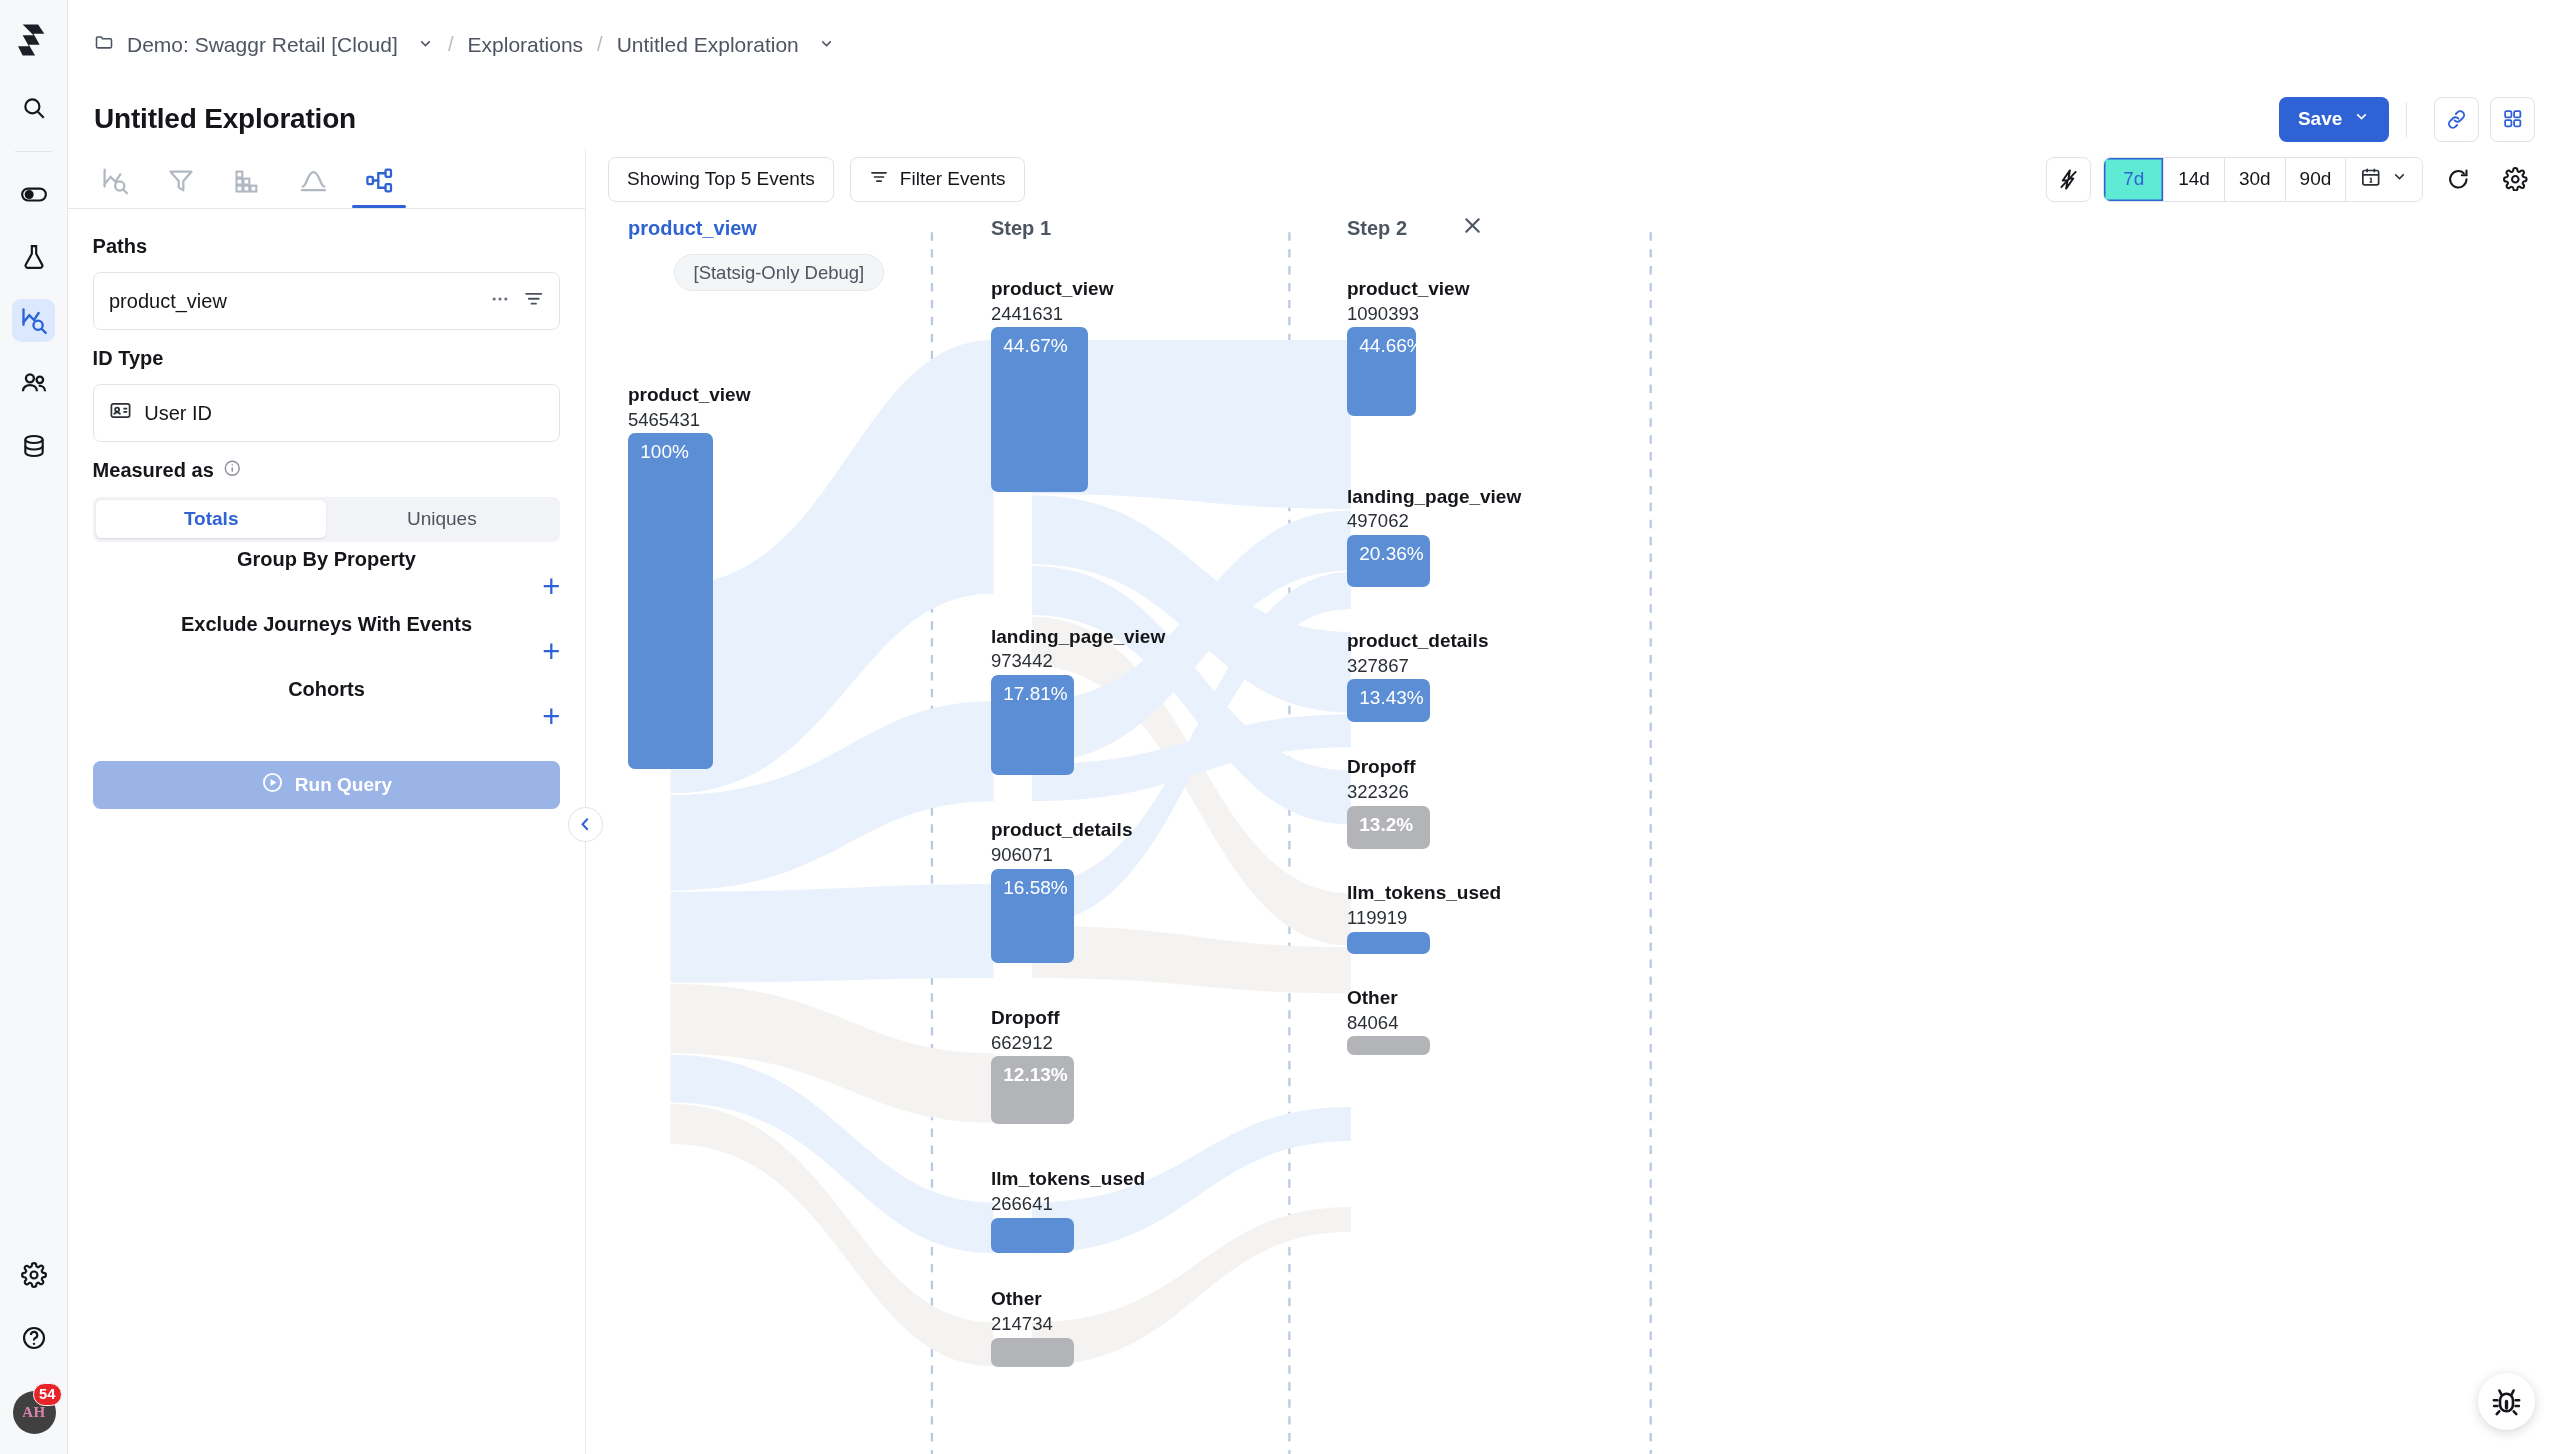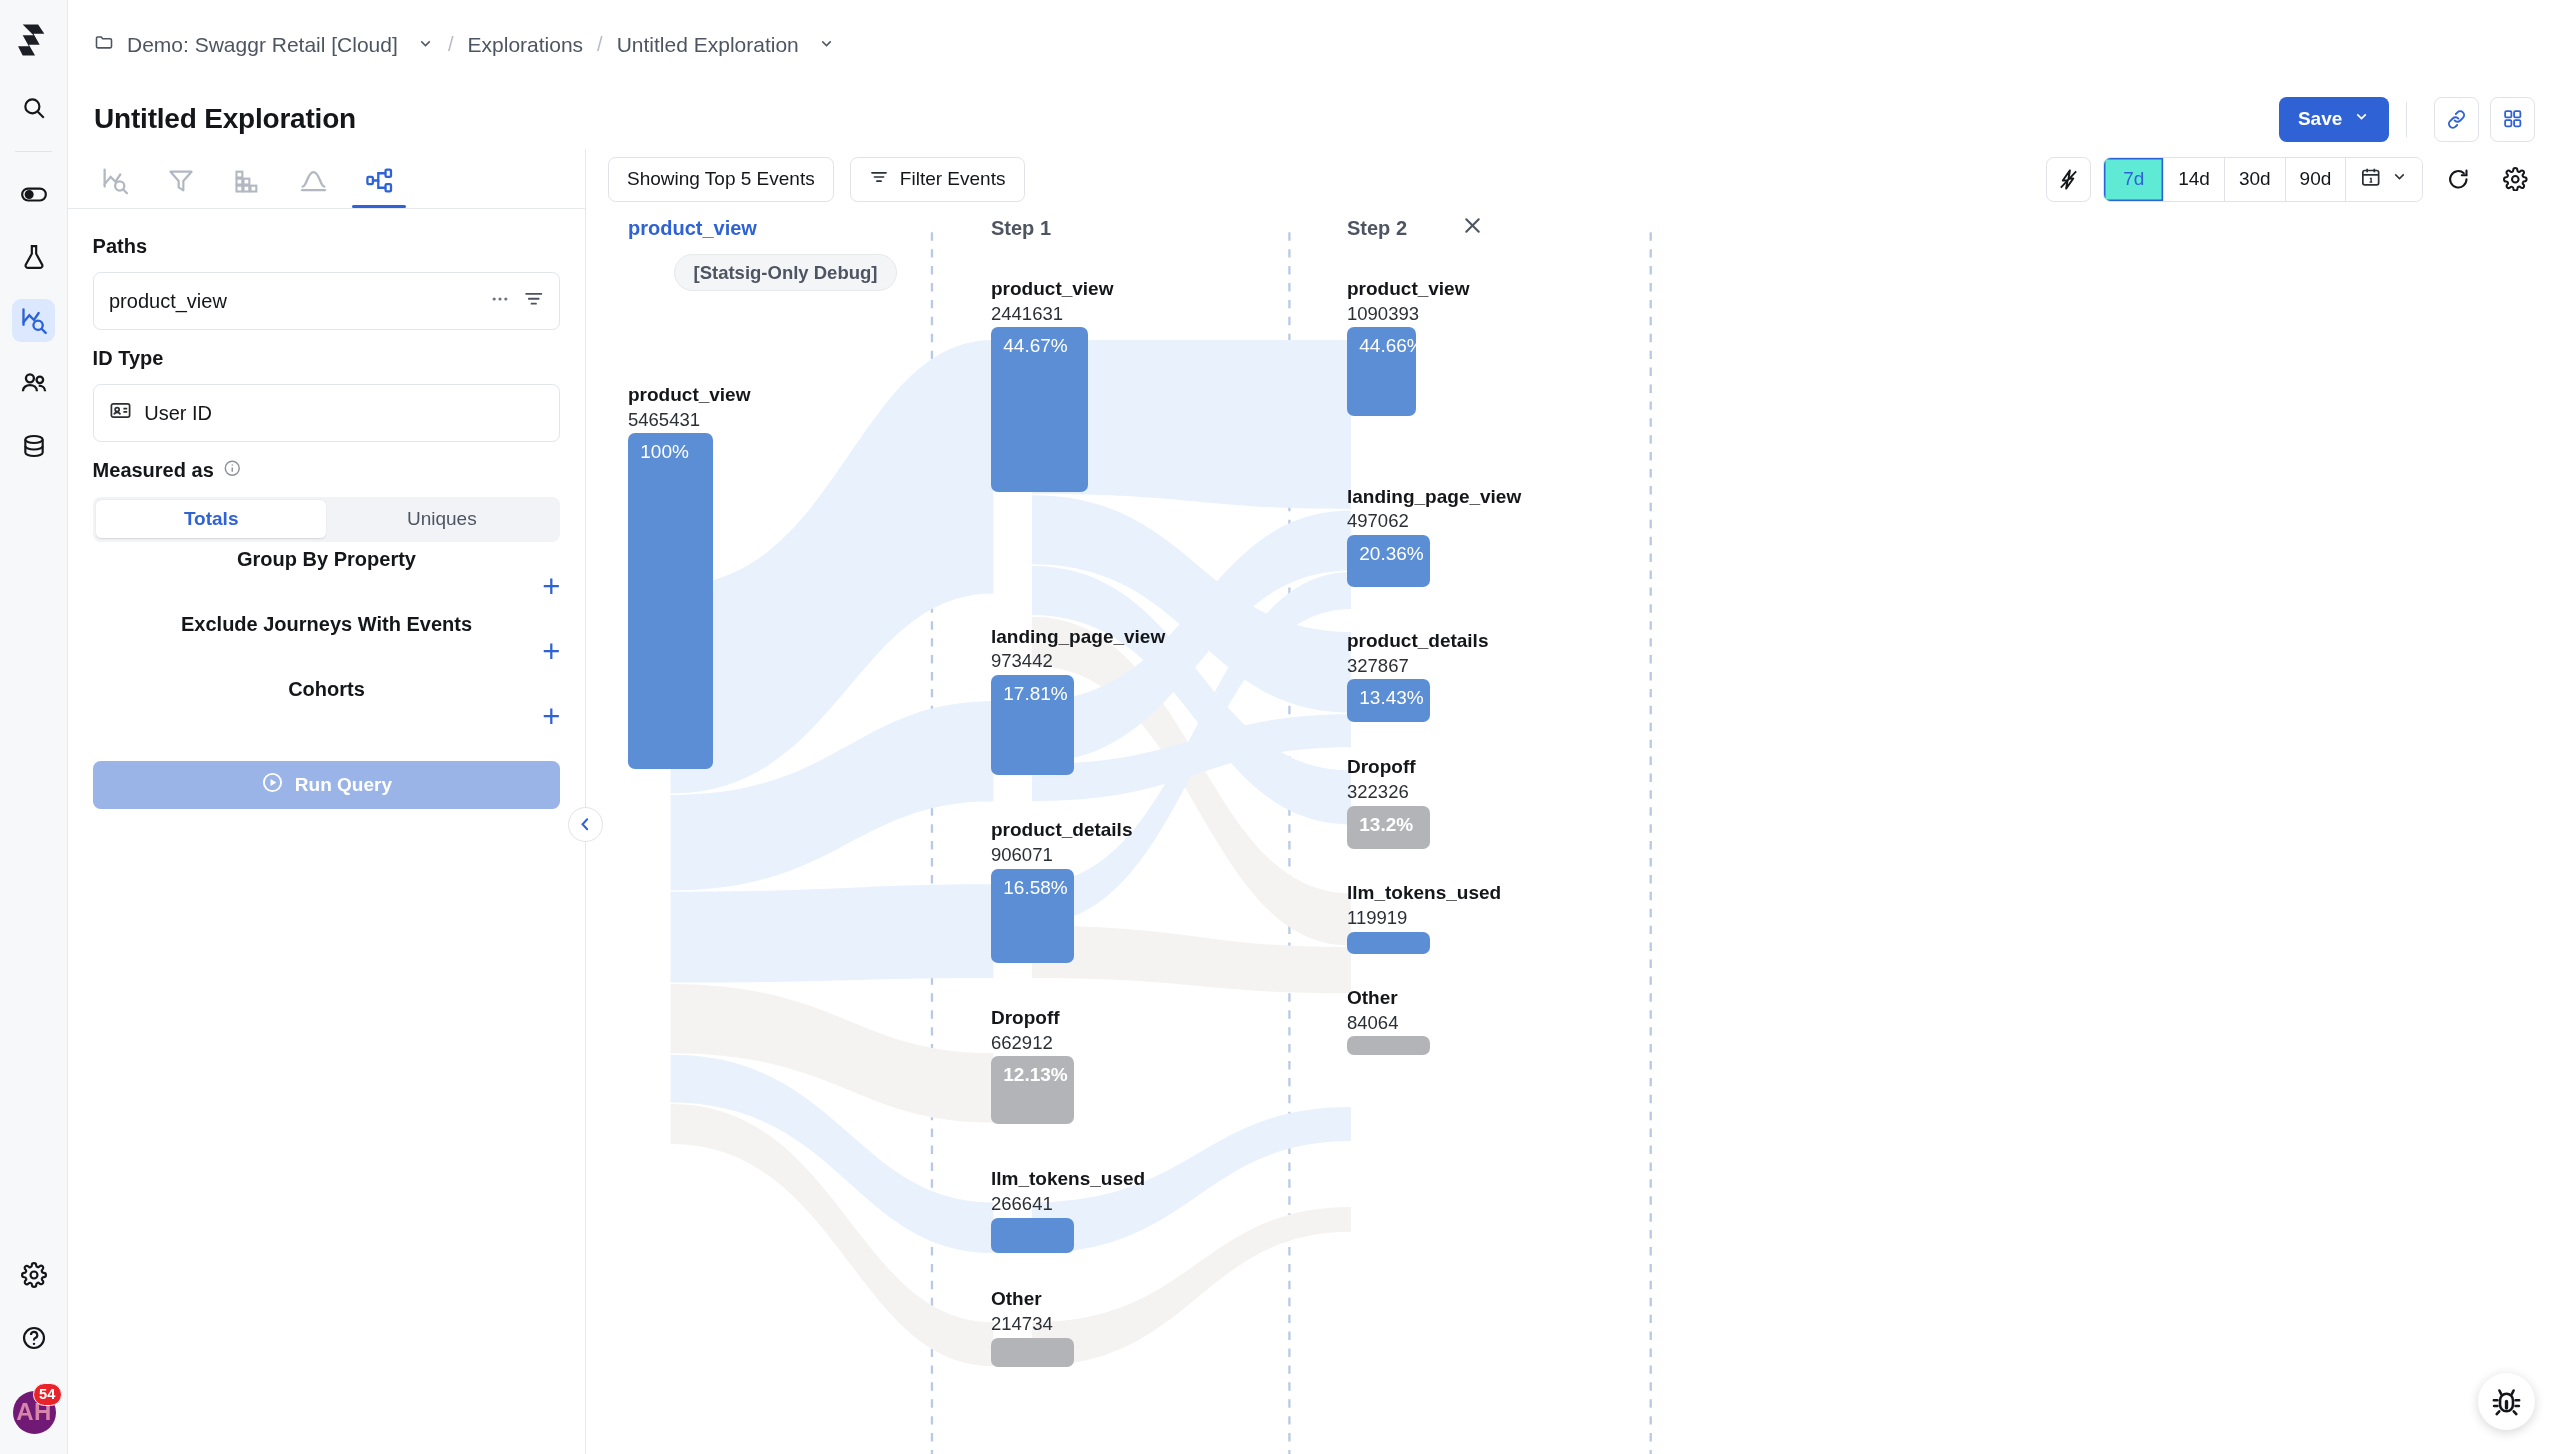--- a/index.html
+++ b/index.html
@@ -25,23 +25,23 @@
     width: 43px; height: 43px; border-radius: 9.2px;
     display: flex; align-items: center; justify-content: center;
     margin-bottom: 20px; cursor: pointer; color: #14161a;
   }
   .rail-btn.active { background: #dce8fd; color: #2a62d8; }
   .rail-sep { width: 37px; height: 0.8px; background: #e0e3e8; margin: 1.5px 0 21.5px 0; }
   .rail-bottom { position: absolute; bottom: 21.5px; left: 0; width: 68px; display:flex; flex-direction:column; align-items:center; }
   .avatar-wrap { position: relative; width: 43px; height: 43px; margin-top: 10.8px; }
   .avatar {
     width: 43px; height: 43px; border-radius: 50%;
-    background: #701a75; color: #d884ab;
+    background: #404040; color: #d884ab;
     display:flex; align-items:center; justify-content:center;
-    font-size: 24px; font-weight: 700; letter-spacing:0.4px;
+    font-size: 15px; font-weight: 700; letter-spacing:0.4px;font-family:Liberation Serif, serif;
   }
   .avatar-badge {
     position: absolute; top: -7.7px; right: -6.2px;
     min-width: 28px; height: 23px; padding: 0 5.4px;
     background: #e8242a; color:#fff; border-radius: 11.5px;
     font-size: 14.6px; font-weight: 700;
     display:flex; align-items:center; justify-content:center;
     border: 1.5px solid #f7f8fa;
   }
 
@@ -151,21 +151,21 @@
     position: absolute; font-size: 20px; font-weight: 700; color: #4e5562;
   }
   .col-head.root { color: #2f62d4; }
   .close-step {
     position: absolute; width: 31px; height: 31px; display:flex; align-items:center; justify-content:center;
     color: #4e5562; cursor: pointer;
   }
   .debug-chip {
     position: absolute; height: 37px; padding: 0 18.5px; border-radius: 18.5px;
     background: #f4f5f7; border: 0.8px solid #e6e8ec; color: #4e5562;
-    font-size: 18.5px; font-weight: 700; display: flex; align-items: center; cursor: pointer;
+    font-size: 18.5px; font-weight: 400; display: flex; align-items: center; cursor: pointer;
   }
   .node-label { position: absolute; font-size: 19px; font-weight: 700; color: #14161a; white-space: nowrap; }
   .node-count { position: absolute; font-size: 18.5px; color: #2b2f36; white-space: nowrap; }
   .node-bar {
     position: absolute; border-radius: 7px; background: #5b8ed4;
     color: #fff; font-size: 19px; padding: 7.7px 0 0 12.3px; overflow: hidden;
   }
   .node-bar.gray { background: #b2b4b8; font-weight: bold; }
   .bugbtn {
     position: absolute; right: 28px; bottom: 24.6px; width: 57px; height: 57px; border-radius: 50%;

